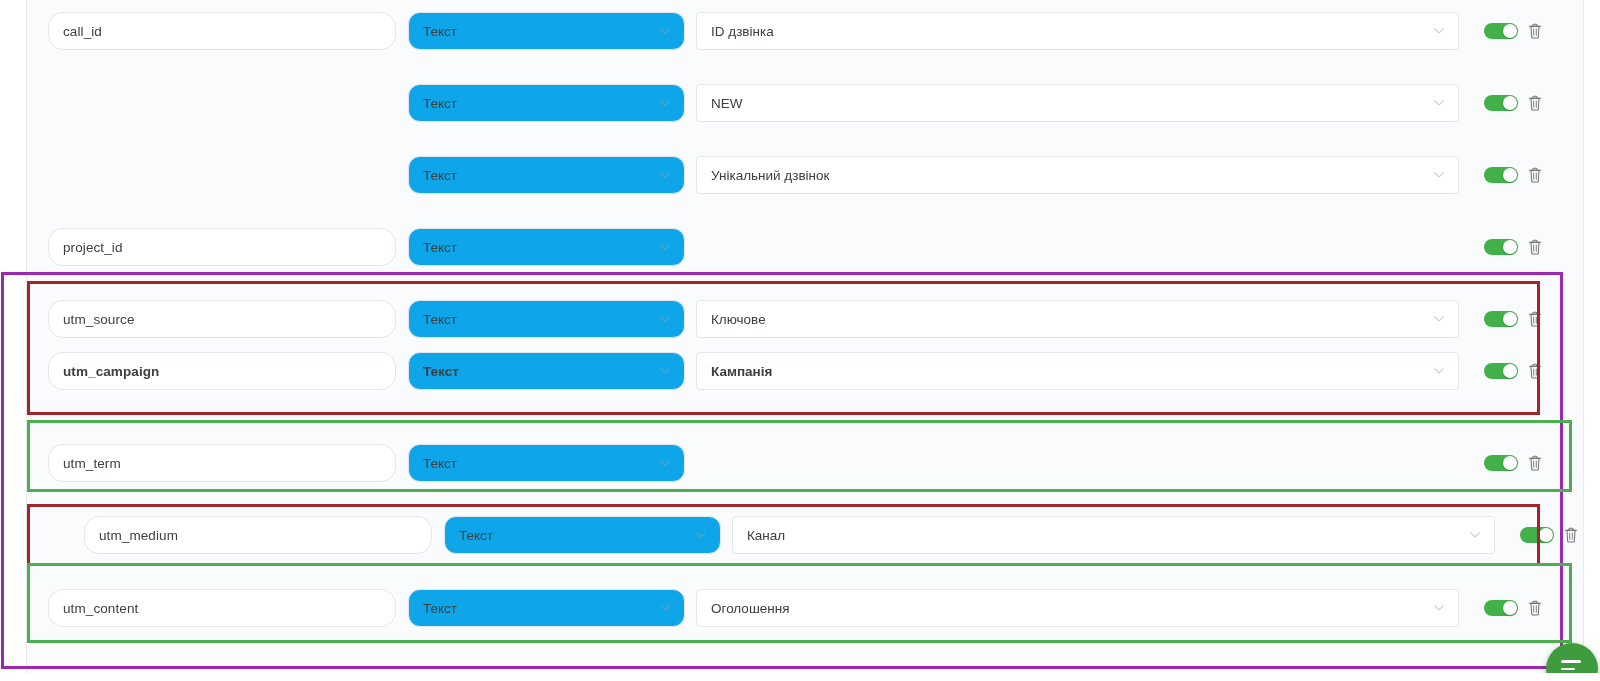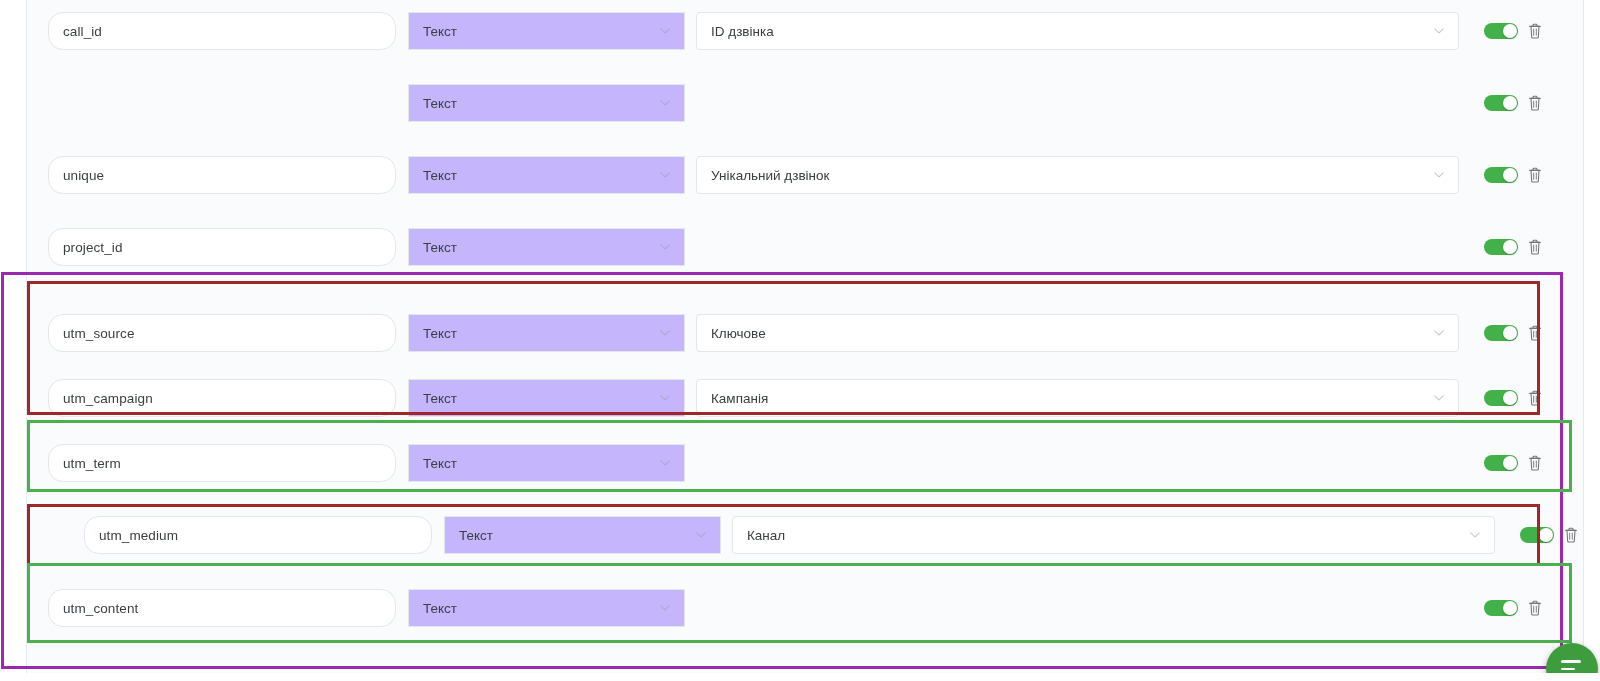--- a/index.html
+++ b/index.html
@@ -32,21 +32,21 @@
     box-sizing:border-box;
     background:#fff;border:1px solid #e3e6ea;border-radius:15px;
     display:flex;align-items:center;
     padding:0 14px;
     font-size:13.5px;color:#3c4043;
     letter-spacing:.1px;
   }
   .cell-type{
     position:absolute;left:381px;width:277px;height:38px;
     box-sizing:border-box;
-    background:#c4b5fd;border:1px solid #e3e6ea;border-radius:0;
+    background:#0ea5e9;border:1px solid #e3e6ea;border-radius:12px;
     display:flex;align-items:center;justify-content:space-between;
     padding:0 12px 0 14px;
     font-size:13.5px;color:#3c4043;
   }
   .cell-label{
     position:absolute;left:669px;width:763px;height:38px;
     box-sizing:border-box;
     background:#fff;border:1px solid #e3e6ea;border-radius:4px;
     display:flex;align-items:center;justify-content:space-between;
     padding:0 12px 0 14px;
@@ -141,37 +141,42 @@
 
   <div class="row" style="top: 81px;">
     <div class="cell-type">
       <span>Текст</span>
       <span class="chev">
         <svg viewBox="0 0 16 16" width="14" height="14">
               <path d="M3.2 5.6 L8 10.2 L12.8 5.6" fill="none" stroke="#9aa0a6" stroke-width="1.3" stroke-linecap="round" stroke-linejoin="round"></path>
             </svg>
       </span>
     </div>
+    <div class="cell-label">
+      <span>NEW</span>
+      <span class="chev">
+        <svg viewBox="0 0 16 16" width="14" height="14">
+              <path d="M3.2 5.6 L8 10.2 L12.8 5.6" fill="none" stroke="#9aa0a6" stroke-width="1.3" stroke-linecap="round" stroke-linejoin="round"></path>
+            </svg>
+      </span>
+    </div>
     <div class="toggle" style="background: rgb(67, 177, 73);">
       <div class="knob"></div>
     </div>
     <div class="trash">
       <svg viewBox="0 0 20 22" width="16" height="17">
         <path d="M3 5 H17" stroke="#4a4a4a" stroke-width="1.4" fill="none" stroke-linecap="round"></path>
         <path d="M7.5 5 V3.2 A1 1 0 0 1 8.5 2.2 H11.5 A1 1 0 0 1 12.5 3.2 V5" stroke="#4a4a4a" stroke-width="1.4" fill="none" stroke-linejoin="round"></path>
         <path d="M4.8 5 L5.7 19 A1.2 1.2 0 0 0 6.9 20 H13.1 A1.2 1.2 0 0 0 14.3 19 L15.2 5 Z" stroke="#4a4a4a" stroke-width="1.4" fill="none" stroke-linejoin="round"></path>
         <path d="M8.3 8.5 V16.5 M11.7 8.5 V16.5" stroke="#4a4a4a" stroke-width="1.2" stroke-linecap="round"></path>
       </svg>
     </div>
   </div>
 
   <div class="row" style="top: 153px;">
-    <div class="cell-name">
-      <span>unique</span>
-    </div>
     <div class="cell-type">
       <span>Текст</span>
       <span class="chev">
         <svg viewBox="0 0 16 16" width="14" height="14">
               <path d="M3.2 5.6 L8 10.2 L12.8 5.6" fill="none" stroke="#9aa0a6" stroke-width="1.3" stroke-linecap="round" stroke-linejoin="round"></path>
             </svg>
       </span>
     </div>
     <div class="cell-label">
       <span>Унікальний дзвінок</span>
@@ -212,21 +217,21 @@
     <div class="trash">
       <svg viewBox="0 0 20 22" width="16" height="17">
         <path d="M3 5 H17" stroke="#4a4a4a" stroke-width="1.4" fill="none" stroke-linecap="round"></path>
         <path d="M7.5 5 V3.2 A1 1 0 0 1 8.5 2.2 H11.5 A1 1 0 0 1 12.5 3.2 V5" stroke="#4a4a4a" stroke-width="1.4" fill="none" stroke-linejoin="round"></path>
         <path d="M4.8 5 L5.7 19 A1.2 1.2 0 0 0 6.9 20 H13.1 A1.2 1.2 0 0 0 14.3 19 L15.2 5 Z" stroke="#4a4a4a" stroke-width="1.4" fill="none" stroke-linejoin="round"></path>
         <path d="M8.3 8.5 V16.5 M11.7 8.5 V16.5" stroke="#4a4a4a" stroke-width="1.2" stroke-linecap="round"></path>
       </svg>
     </div>
   </div>
 
-  <div class="row" style="top: 311px; text-decoration: underline;">
+  <div class="row" style="top: 297px; text-decoration: underline;">
     <div class="cell-name">
       <span>utm_source</span>
     </div>
     <div class="cell-type">
       <span>Текст</span>
       <span class="chev">
         <svg viewBox="0 0 16 16" width="14" height="14">
               <path d="M3.2 5.6 L8 10.2 L12.8 5.6" fill="none" stroke="#9aa0a6" stroke-width="1.3" stroke-linecap="round" stroke-linejoin="round"></path>
             </svg>
       </span>
@@ -245,21 +250,21 @@
     <div class="trash">
       <svg viewBox="0 0 20 22" width="16" height="17">
         <path d="M3 5 H17" stroke="#4a4a4a" stroke-width="1.4" fill="none" stroke-linecap="round"></path>
         <path d="M7.5 5 V3.2 A1 1 0 0 1 8.5 2.2 H11.5 A1 1 0 0 1 12.5 3.2 V5" stroke="#4a4a4a" stroke-width="1.4" fill="none" stroke-linejoin="round"></path>
         <path d="M4.8 5 L5.7 19 A1.2 1.2 0 0 0 6.9 20 H13.1 A1.2 1.2 0 0 0 14.3 19 L15.2 5 Z" stroke="#4a4a4a" stroke-width="1.4" fill="none" stroke-linejoin="round"></path>
         <path d="M8.3 8.5 V16.5 M11.7 8.5 V16.5" stroke="#4a4a4a" stroke-width="1.2" stroke-linecap="round"></path>
       </svg>
     </div>
   </div>
 
-  <div class="row" style="top: 376px;">
+  <div class="row" style="top: 349px; font-weight: bold;">
     <div class="cell-name">
       <span>utm_campaign</span>
     </div>
     <div class="cell-type">
       <span>Текст</span>
       <span class="chev">
         <svg viewBox="0 0 16 16" width="14" height="14">
               <path d="M3.2 5.6 L8 10.2 L12.8 5.6" fill="none" stroke="#9aa0a6" stroke-width="1.3" stroke-linecap="round" stroke-linejoin="round"></path>
             </svg>
       </span>
@@ -342,20 +347,28 @@
       </svg>
     </div>
   </div>
 
   <div class="row" style="top: 586px;">
     <div class="cell-name">
       <span>utm_content</span>
     </div>
     <div class="cell-type">
       <span>Текст</span>
+      <span class="chev">
+        <svg viewBox="0 0 16 16" width="14" height="14">
+              <path d="M3.2 5.6 L8 10.2 L12.8 5.6" fill="none" stroke="#9aa0a6" stroke-width="1.3" stroke-linecap="round" stroke-linejoin="round"></path>
+            </svg>
+      </span>
+    </div>
+    <div class="cell-label">
+      <span>Оголошення</span>
       <span class="chev">
         <svg viewBox="0 0 16 16" width="14" height="14">
               <path d="M3.2 5.6 L8 10.2 L12.8 5.6" fill="none" stroke="#9aa0a6" stroke-width="1.3" stroke-linecap="round" stroke-linejoin="round"></path>
             </svg>
       </span>
     </div>
     <div class="toggle" style="background: rgb(67, 177, 73);">
       <div class="knob"></div>
     </div>
     <div class="trash">

